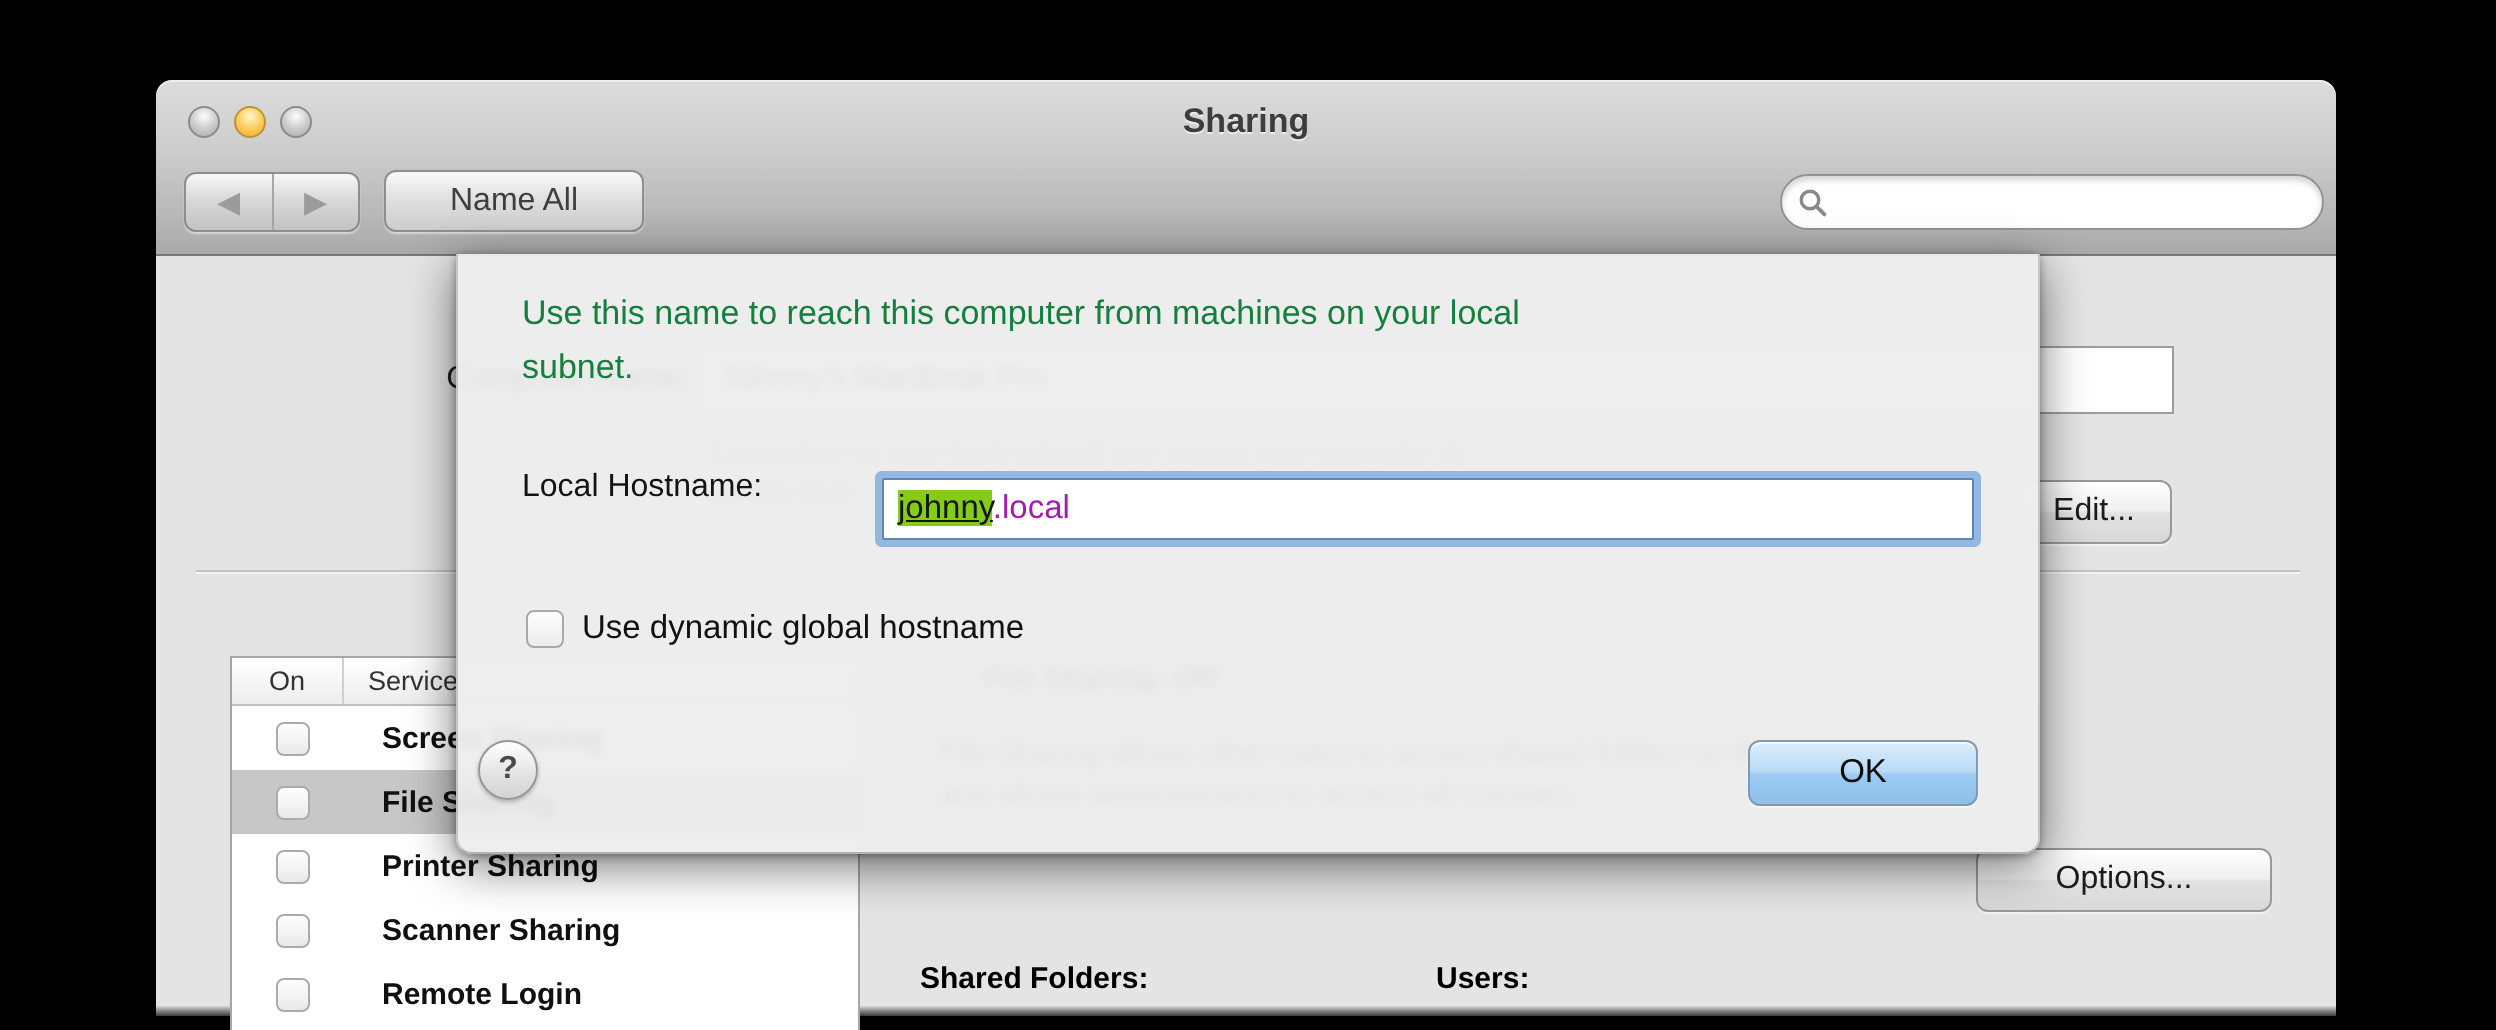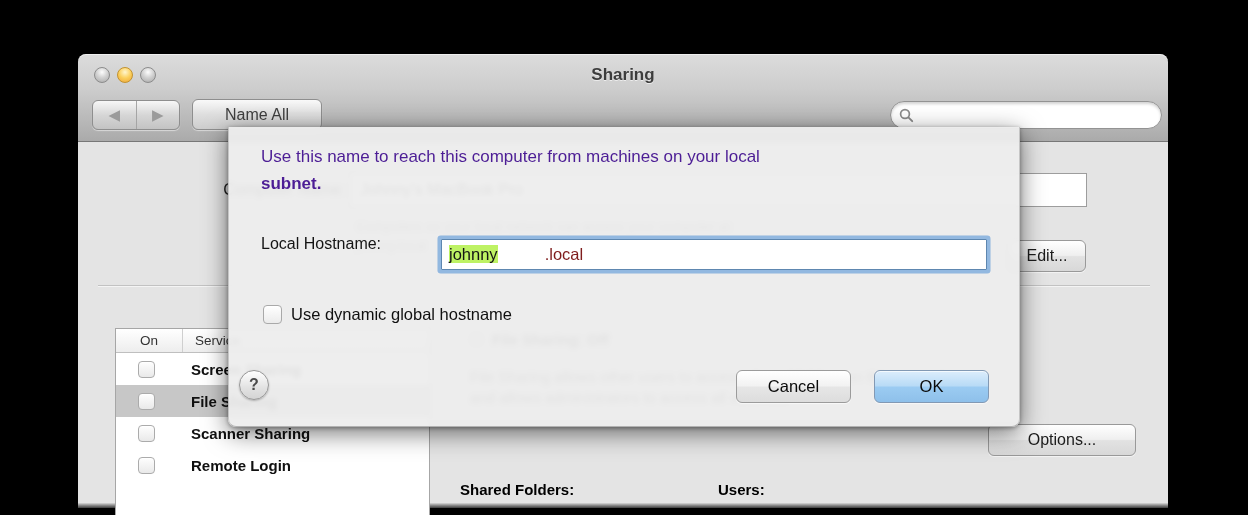--- a/index.html
+++ b/index.html
@@ -4,21 +4,21 @@
 <style>
   * { margin:0; padding:0; box-sizing:border-box; }
   html,body { width:1248px; height:515px; background:#000; overflow:hidden;
     font-family:"Liberation Sans", sans-serif; }
   #stage { position:absolute; inset:0; width:1248px; height:515px; background:#000; overflow:hidden; }
 
   
   .win-chrome { position:absolute; left:78px; top:40px; width:1090px; height:88px;
     background:linear-gradient(180deg,#dcdcdc 0%,#cdcdcd 40%,#b6b6b6 80%,#aaaaaa 100%);
     border-radius:8px 8px 0 0; border-bottom:1px solid #777;
-    box-shadow:inset 0 1px 0 rgba(255,255,255,.55);margin-top:14px; }
+    box-shadow:inset 0 1px 0 rgba(255,255,255,.55); }
   .win-body { position:absolute; left:78px; top:125px; width:1090px; height:378px; background:#e4e4e4; }
   .win-bottom-edge { position:absolute; left:78px; top:503px; width:1090px; height:5px;
     background:linear-gradient(180deg,#d8d8d8 0%,#8d8d8d 45%,#3c3c3c 100%); }
 
   .lights { position:absolute; left:16px; top:13px; display:flex; gap:7px; }
   .light { width:16px; height:16px; border-radius:50%; border:1px solid #8c8c8c;
     background:radial-gradient(circle at 50% 30%, #fdfdfd 0%, #d2d2d2 45%, #a8a8a8 100%); }
   .light.yellow { border-color:#c2922f;
     background:radial-gradient(circle at 50% 30%, #fff6cf 0%, #fbcf5b 50%, #eda43b 100%); }
 
@@ -73,46 +73,46 @@
   .bold-label { position:absolute; font-size:15px; font-weight:bold; color:#000000; }
   #shared-folders-label { left:382px; top:356px; }
   #users-label { left:640px; top:356px; }
 
   
   #services-table { position:absolute; left:115px; top:328px; width:315px; height:187px;
     background:#fff; border:1px solid #a6a6a6; border-bottom:none; z-index:5; }
   .tbl-header { height:24px; background:linear-gradient(180deg,#ffffff,#ededed);
     border-bottom:1px solid #bfbfbf; display:flex; align-items:center;
     font-size:13.5px; color:#333; }
-  .th-on { width:67px; text-align:center; border-right:1px solid #cfcfcf; height:100%; line-height:23px; }
+  .th-on { width:56px; text-align:center; border-right:1px solid #cfcfcf; height:100%; line-height:23px; }
   .th-service { padding-left:12px; }
   .svc-row { height:32px; display:flex; align-items:center; }
   .svc-row.selected { background:#c7c7c7; }
   .mac-checkbox { width:17px; height:17px; border:1px solid #ababab; border-radius:4px;
     background:linear-gradient(180deg,#fefefe,#e9e9e9); box-shadow:inset 0 1px 1px rgba(255,255,255,.8);
     margin-left:22px; flex:0 0 auto; }
   .svc-name { margin-left:36px; font-size:15px; font-weight:bold; color:#101010; }
 
   
   #sheet { position:absolute; left:228px; top:127px; width:792px; height:300px; z-index:10;
     background:rgba(237,237,237,.94);
     -webkit-backdrop-filter:blur(2.5px); backdrop-filter:blur(2.5px);
     border-radius:0 0 8px 8px;
     box-shadow:0 6px 24px rgba(0,0,0,.55), 0 1px 4px rgba(0,0,0,.35);
     border-left:1px solid rgba(140,140,140,.4); border-right:1px solid rgba(140,140,140,.4);
     border-bottom:1px solid rgba(120,120,120,.5); }
-  .sheet-msg { position:absolute; left:32px; font-size:17px; color:#4c1d95; }
+  .sheet-msg { position:absolute; left:32px; font-size:17px; color:#15803d; }
   #sheet-msg-1 { top:20px; }
-  #sheet-msg-2 { top:47px;font-weight:bold; }
+  #sheet-msg-2 { top:47px; }
   #hostname-label { position:absolute; left:32px; top:108px; font-size:16px; color:#141414;text-align:center; }
   #hostname-field { position:absolute; left:212px; top:112px; width:546px; height:31px;
     background:#fff; border:1px solid #5e87b0; box-shadow:0 0 0 3.5px rgba(115,166,219,.75);
     border-radius:1px; font-size:16.5px; line-height:29px; padding-left:7px; color:#141414; }
-  .sel-text { background:#bef264; }
-  .rest-text { color:#7f1d1d;padding-left:47px; }
+  .sel-text { background:#84cc16;text-decoration:underline; }
+  .rest-text { color:#a21caf; }
   #sheet-checkbox-row { position:absolute; left:34px; top:178px; display:flex; align-items:center; }
   .sheet-checkbox { width:19px; height:19px; border:1px solid #a9a9a9; border-radius:4px;
     background:linear-gradient(180deg,#ffffff,#ebebeb); box-shadow:inset 0 1px 0 rgba(255,255,255,.9); }
   #sheet-checkbox-label { margin-left:9px; font-size:16.5px; color:#111; }
   #help-button { position:absolute; left:10px; top:243px; width:30px; height:30px;
     border:1px solid #979797; border-radius:50%;
     background:linear-gradient(180deg,#ffffff,#e2e2e2 60%,#d4d4d4);
     box-shadow:0 1px 2px rgba(0,0,0,.25);
     font-size:16px; font-weight:bold; color:#4a4a4a; text-align:center; line-height:28px; }
   .sheet-button { position:absolute; top:243px; width:115px; height:33px; border-radius:6px;
@@ -159,20 +159,24 @@
         <div class="svc-row">
           <div class="mac-checkbox"></div>
           <span class="svc-name">Screen Sharing</span>
         </div>
         <div class="svc-row selected">
           <div class="mac-checkbox"></div>
           <span class="svc-name">File Sharing</span>
         </div>
         <div class="svc-row">
           <div class="mac-checkbox"></div>
+          <span class="svc-name">Printer Sharing</span>
+        </div>
+        <div class="svc-row">
+          <div class="mac-checkbox"></div>
           <span class="svc-name">Scanner Sharing</span>
         </div>
         <div class="svc-row">
           <div class="mac-checkbox"></div>
           <span class="svc-name">Remote Login</span>
         </div>
       </div>
   </div>
 
   <div class="win-chrome">
@@ -210,17 +214,16 @@
     <div id="hostname-field">
       <span class="sel-text">johnny</span><span class="rest-text">.local</span>
     </div>
 
     <div id="sheet-checkbox-row">
       <div class="sheet-checkbox"></div>
       <span id="sheet-checkbox-label">Use dynamic global hostname</span>
     </div>
 
     <div id="help-button">?</div>
-    <div class="sheet-button" id="cancel-button">Cancel</div>
     <div class="sheet-button" id="ok-button">OK</div>
   </div>
 
 </div>
 
 </body></html>

